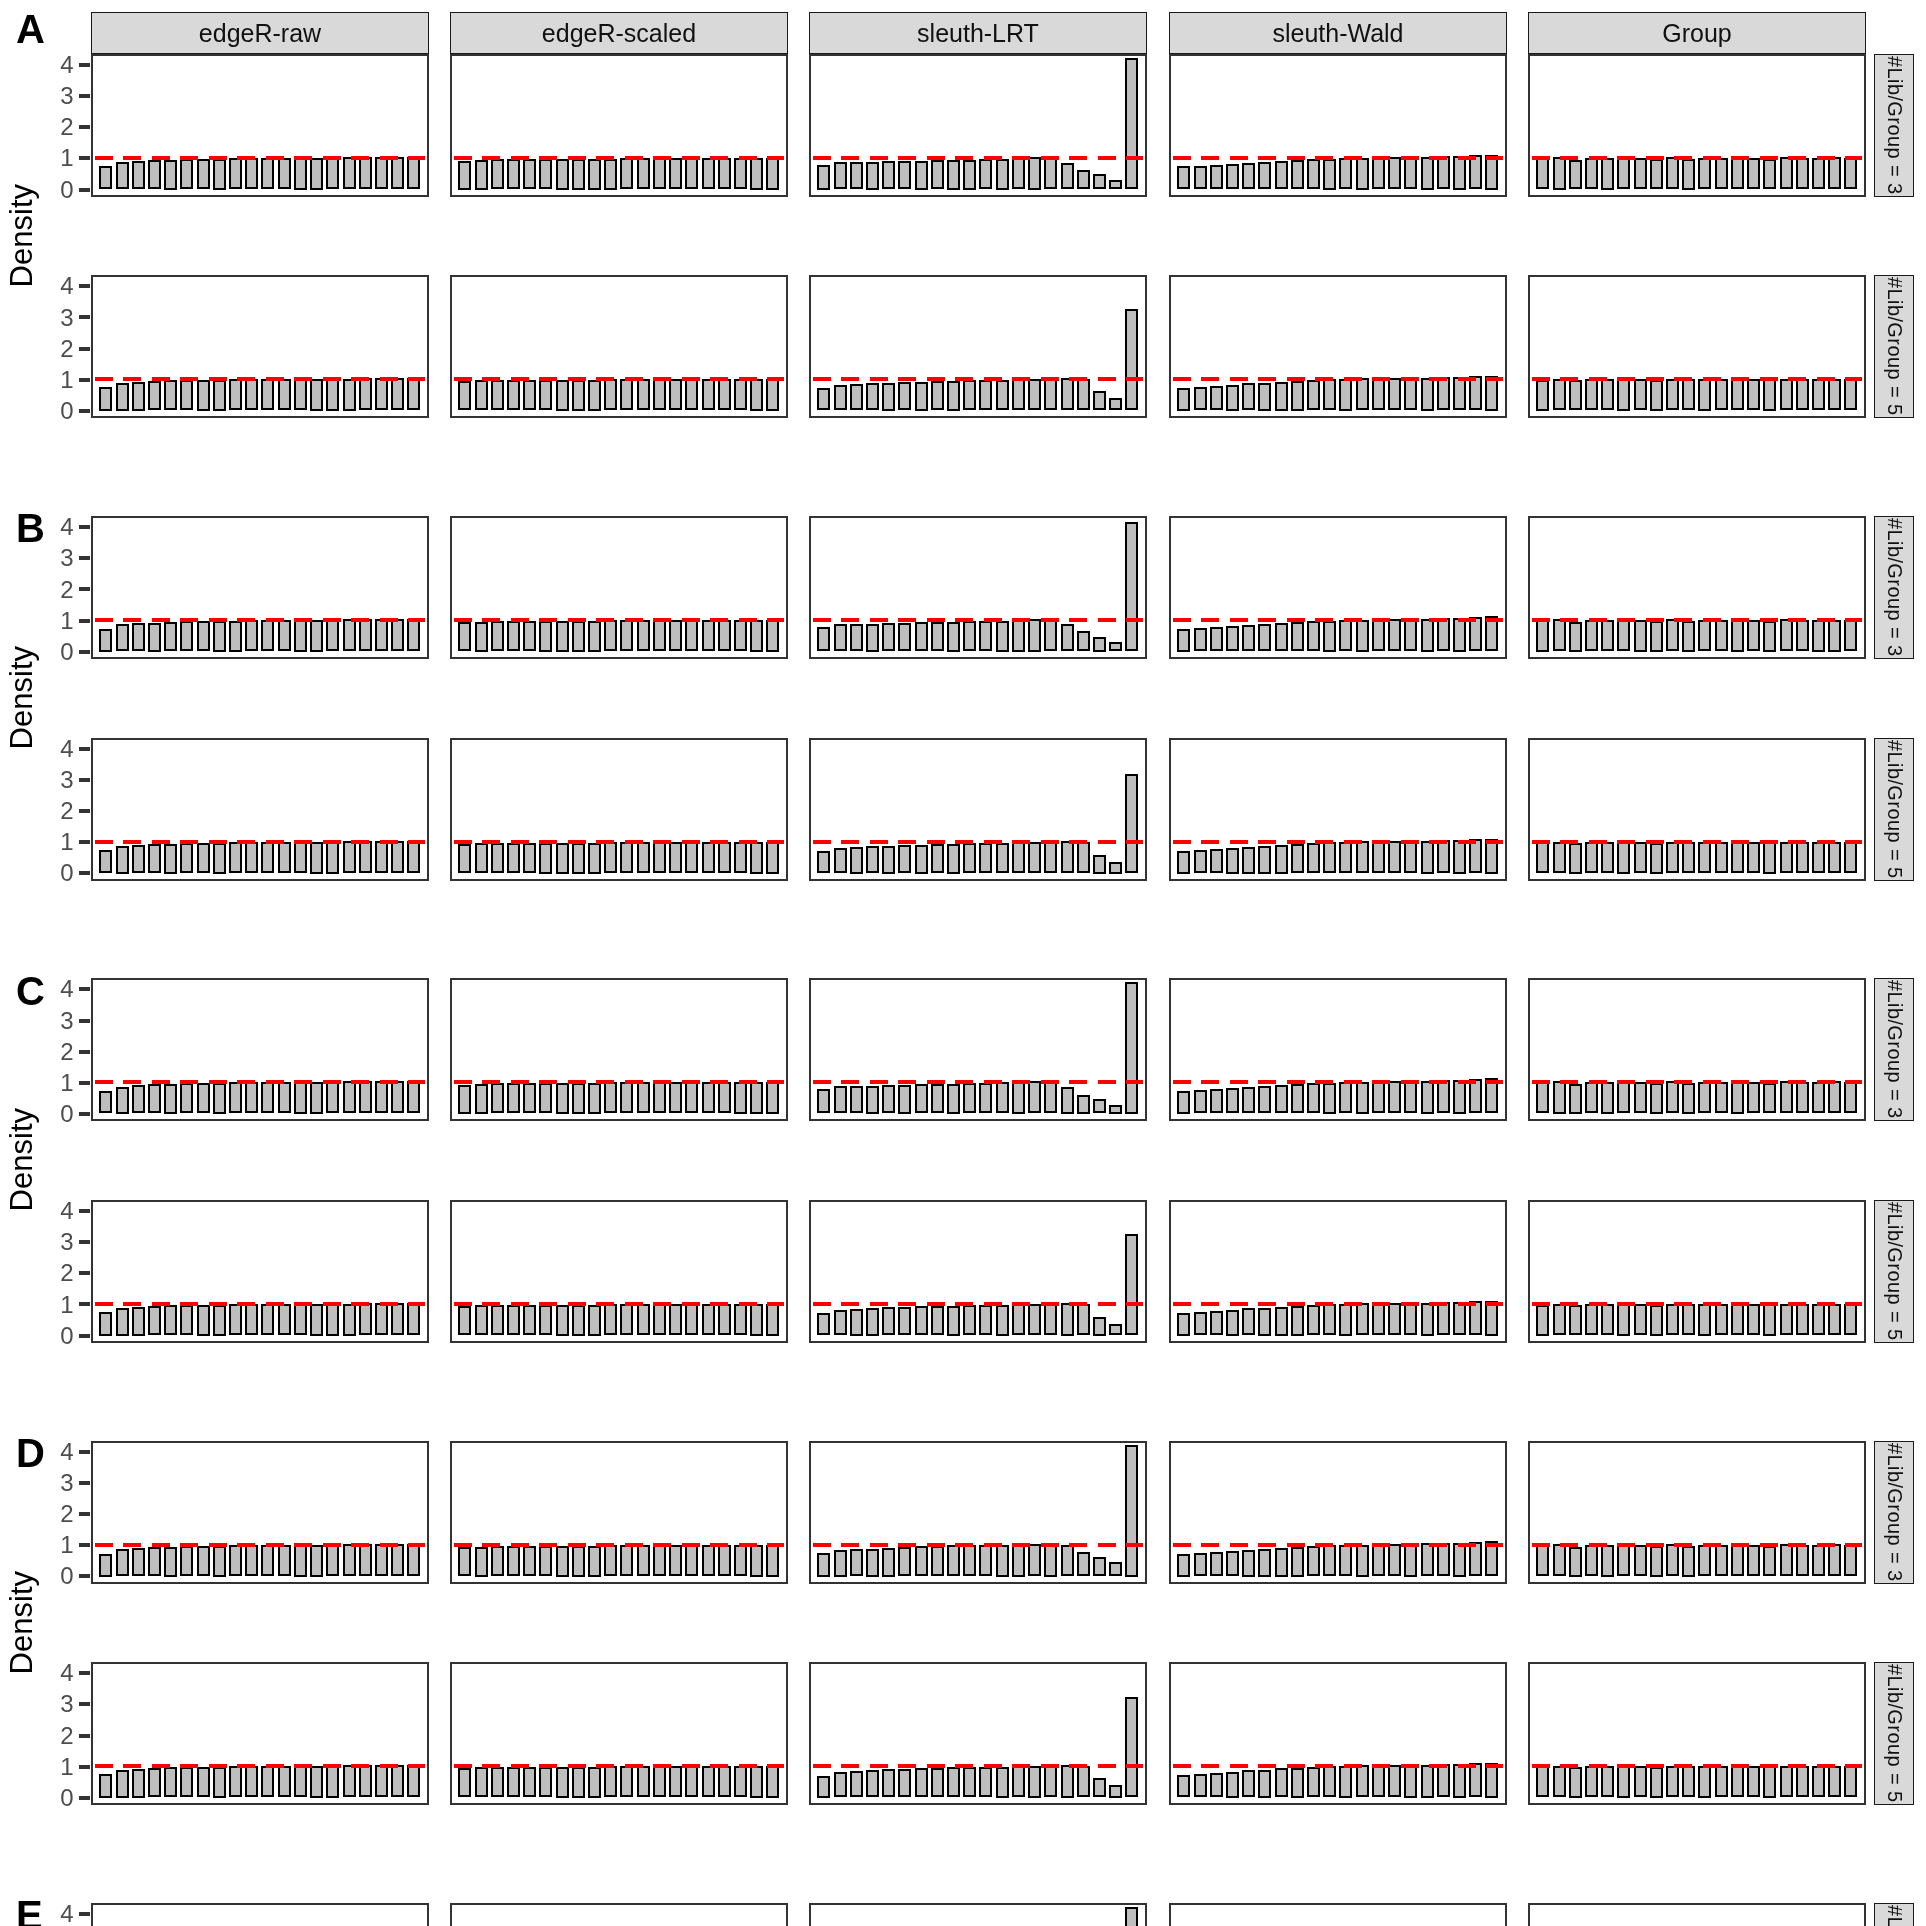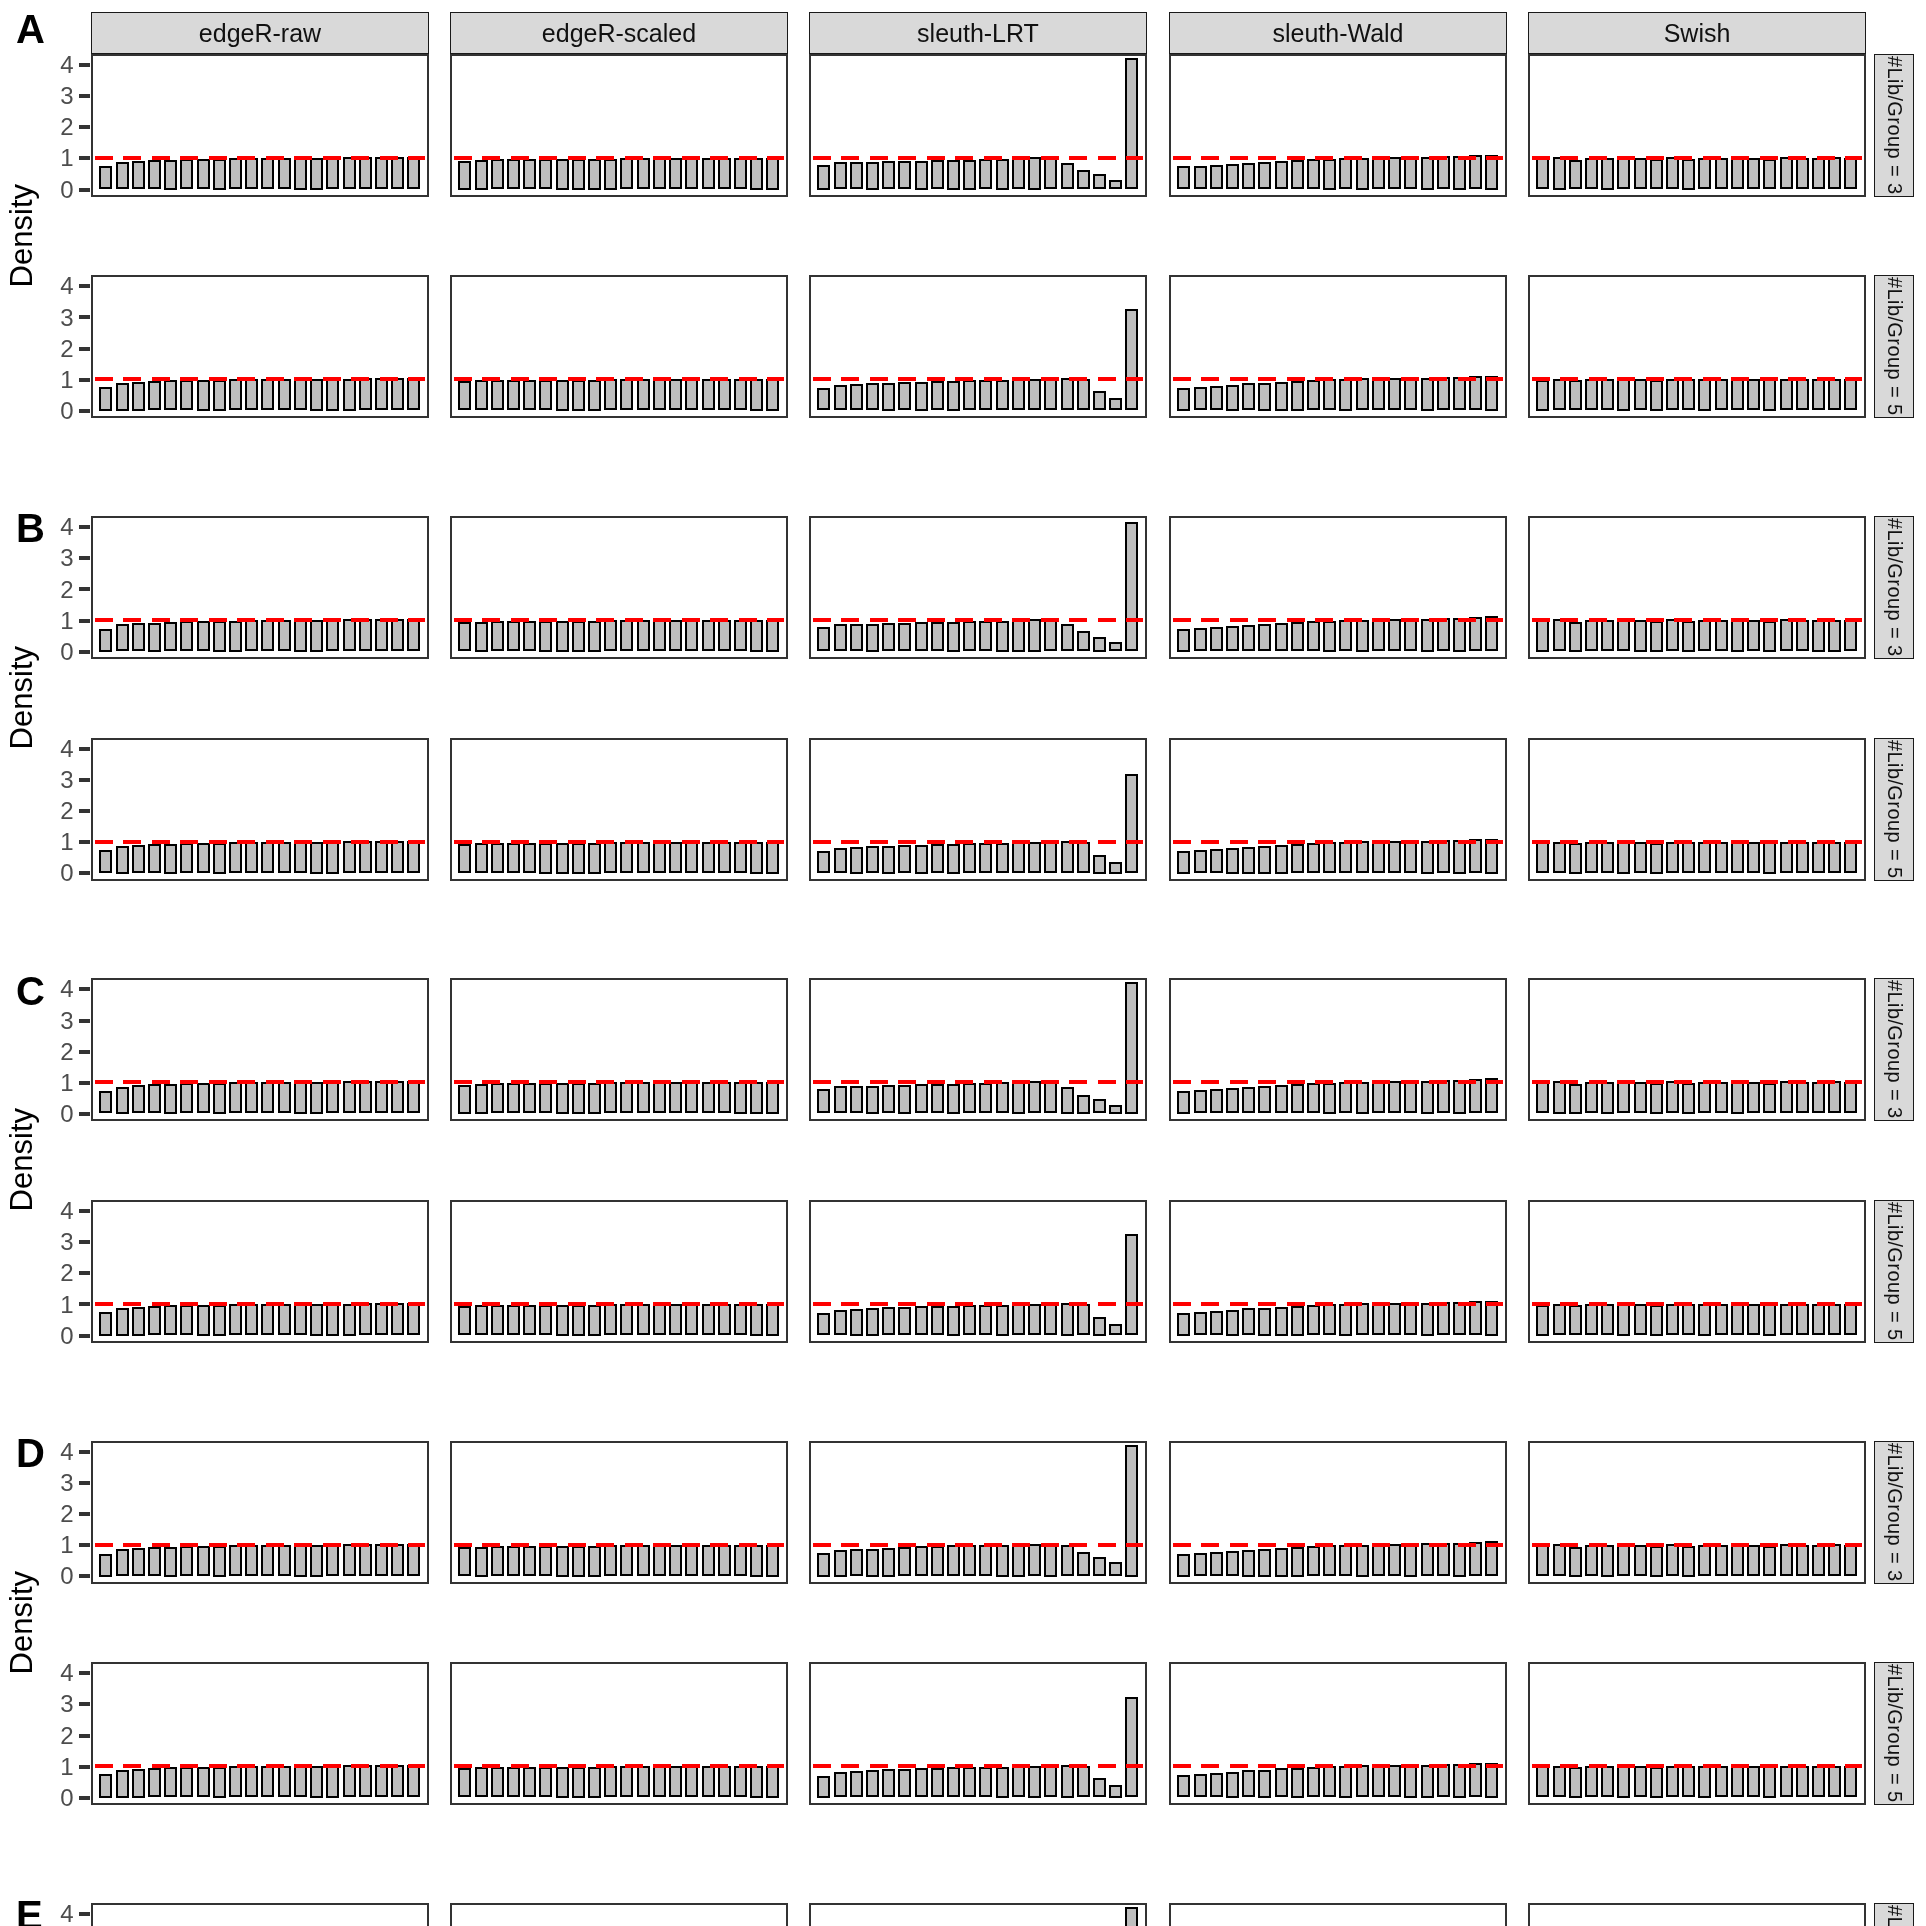--- a/index.html
+++ b/index.html
@@ -21,21 +21,21 @@
 </style>
 </head>
 <body>
 
 <div class="fig">
   <div id="headers-layer">
       <div class="colheader" style="left: 91px; top: 12.3px; width: 338px; height: 42px; position: absolute;">edgeR-raw</div>
       <div class="colheader" style="left: 450px; top: 12.3px; width: 338px; height: 42px; position: absolute;">edgeR-scaled</div>
       <div class="colheader" style="left: 809px; top: 12.3px; width: 338px; height: 42px; position: absolute;">sleuth-LRT</div>
       <div class="colheader" style="left: 1169px; top: 12.3px; width: 338px; height: 42px; position: absolute;">sleuth-Wald</div>
-      <div class="colheader" style="left: 1528px; top: 12.3px; width: 338px; height: 42px; position: absolute;">Swish</div>
+      <div class="colheader" style="left: 1528px; top: 12.3px; width: 338px; height: 42px; position: absolute;">Group</div>
     </div>
   <div id="strips-layer">
       <div class="rowstrip" style="left: 1874px; top: 54px; width: 40px; height: 143px; position: absolute;">
         <span>#Lib/Group = 3</span>
       </div>
       <div class="rowstrip" style="left: 1874px; top: 275px; width: 40px; height: 143px; position: absolute;">
         <span>#Lib/Group = 5</span>
       </div>
       <div class="rowstrip" style="left: 1874px; top: 516px; width: 40px; height: 143px; position: absolute;">
         <span>#Lib/Group = 3</span>

